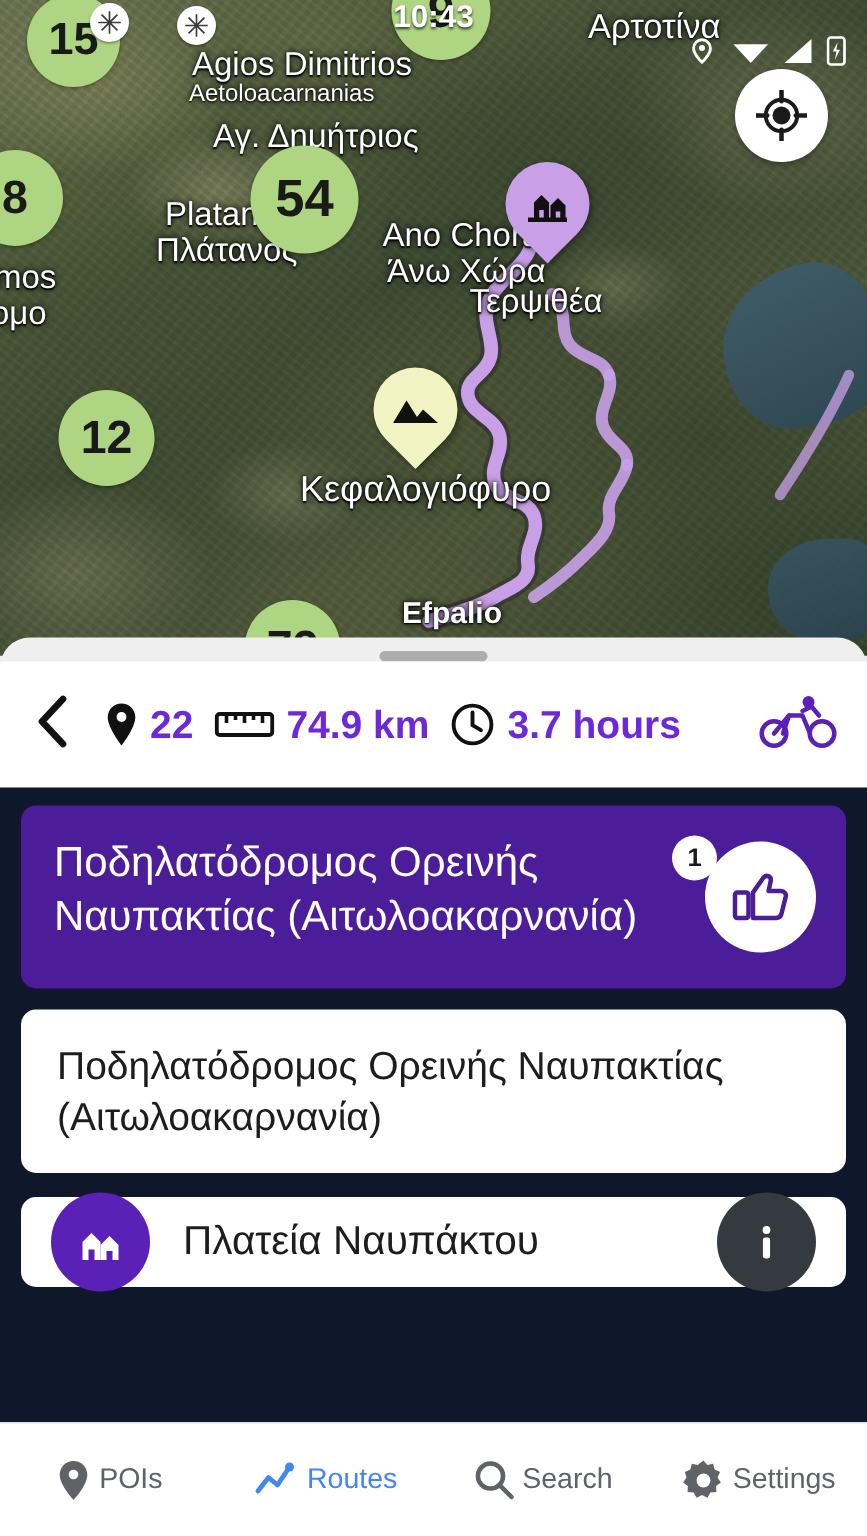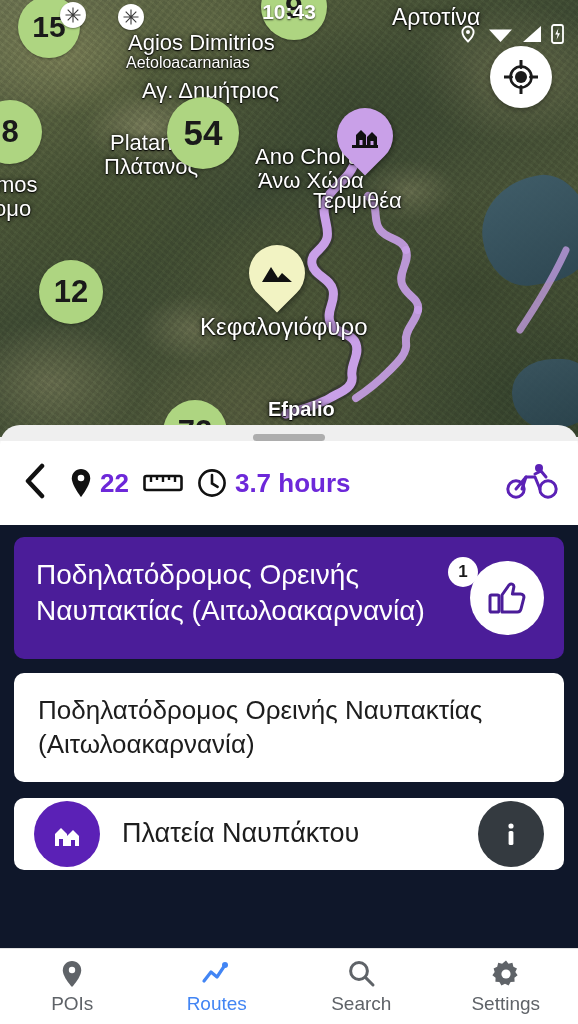--- a/index.html
+++ b/index.html
@@ -225,21 +225,21 @@
   .section-label {
     margin: 30px 0 0 26px;
     font-size: 26px;
     color: #8d8d8d;
   }
 
   .poi-card {
     margin: 16px 14px 0;
     background: #fff;
     border-radius: 10px;
-    height: 72px;
+    height: 60px;
     display: flex; align-items: center;
     padding: 4px 20px;
     gap: 22px;
   }
   .poi-avatar {
     width: 66px; height: 66px;
     border-radius: 50%;
     background: #5b21b6;
     display: flex; align-items: center; justify-content: center;
     flex: 0 0 auto;
@@ -257,21 +257,21 @@
   
   .bottomnav {
     height: 76px;
     background: #fff;
     display: flex;
     align-items: center;
     border-top: 1px solid #e2e2e2;
   }
   .navitem {
     flex: 1;
-    display: flex; flex-direction: column;
+    display: flex; 
     align-items: center; justify-content: center;
     gap: 4px;
     color: #5f6368;
     font-size: 19px;
   }
   .navitem.active { color: #4285f4; }
 </style>
 </head>
 <body>
 
@@ -400,20 +400,21 @@
           <circle cx="11" cy="10" r="3.3" fill="#fff"></circle>
         </svg>
         <span>22</span>
       </span>
 
       <span class="stat">
         <svg width="40" height="24" viewBox="0 0 40 24">
           <rect x="1.5" y="5" width="37" height="14" rx="2" fill="none" stroke="#111" stroke-width="2.6"></rect>
           <path d="M8 5v6M14 5v4M20 5v6M26 5v4M32 5v6" stroke="#111" stroke-width="2.4"></path>
         </svg>
+        <span>74.9 km</span>
       </span>
 
       <span class="stat">
         <svg width="30" height="30" viewBox="0 0 30 30">
           <circle cx="15" cy="15" r="12.6" fill="none" stroke="#111" stroke-width="2.6"></circle>
           <path d="M15 7v8.4l5.6 3.4" fill="none" stroke="#111" stroke-width="2.6" stroke-linecap="round"></path>
         </svg>
         <span>3.7 hours</span>
       </span>
 

